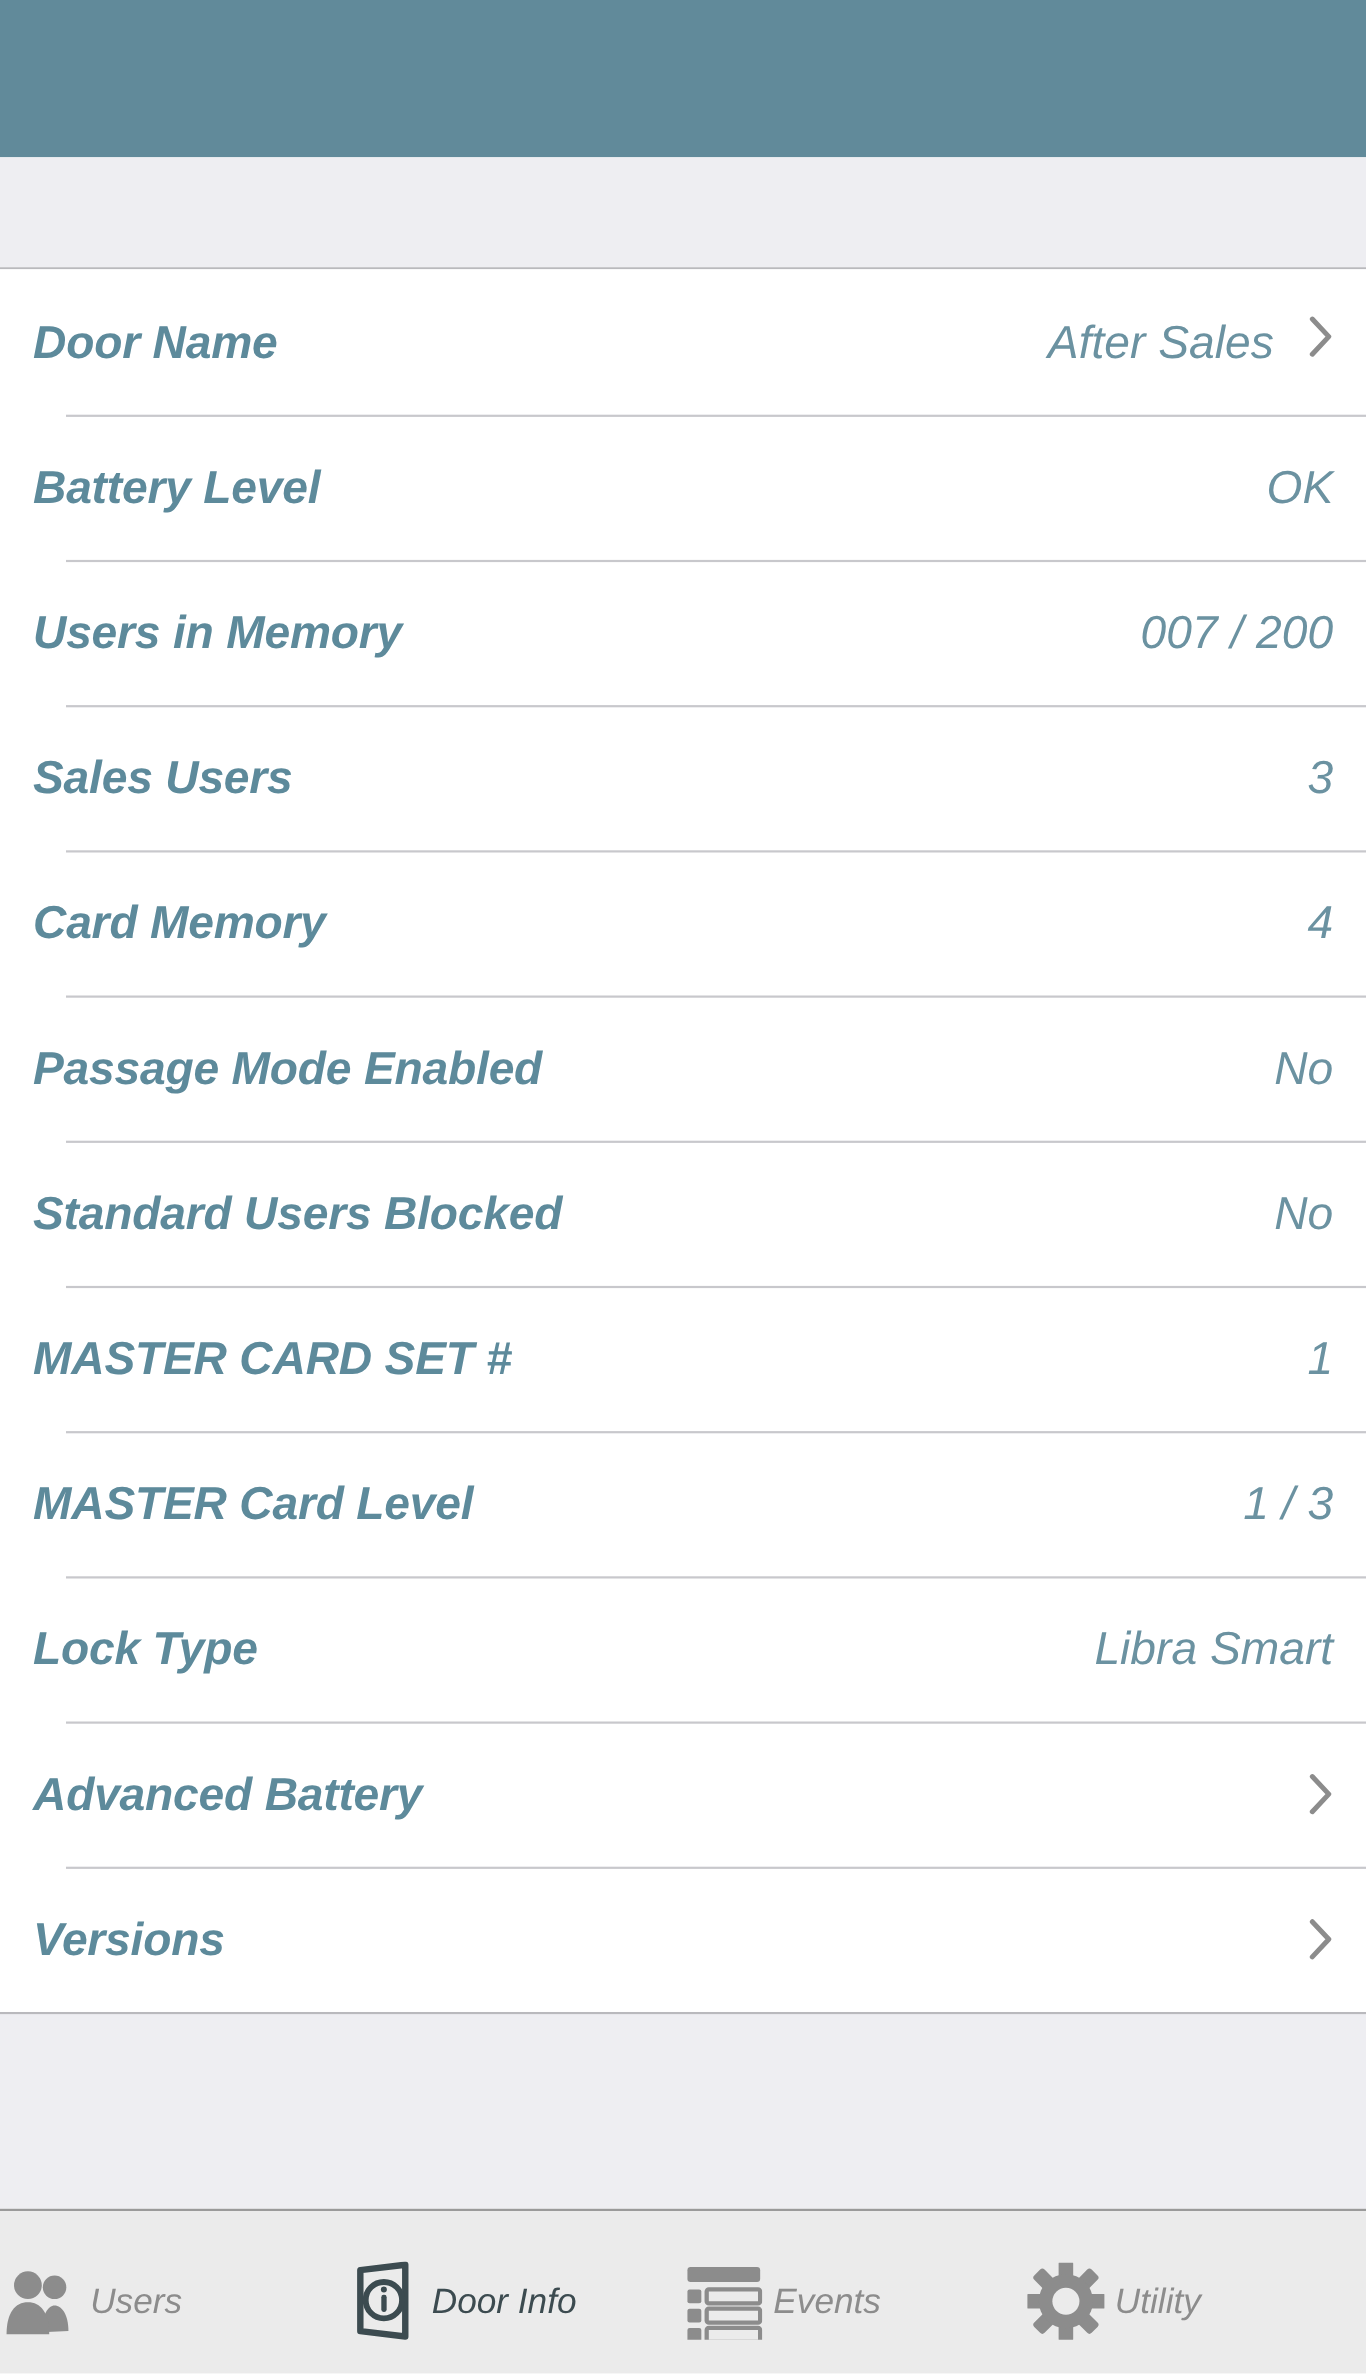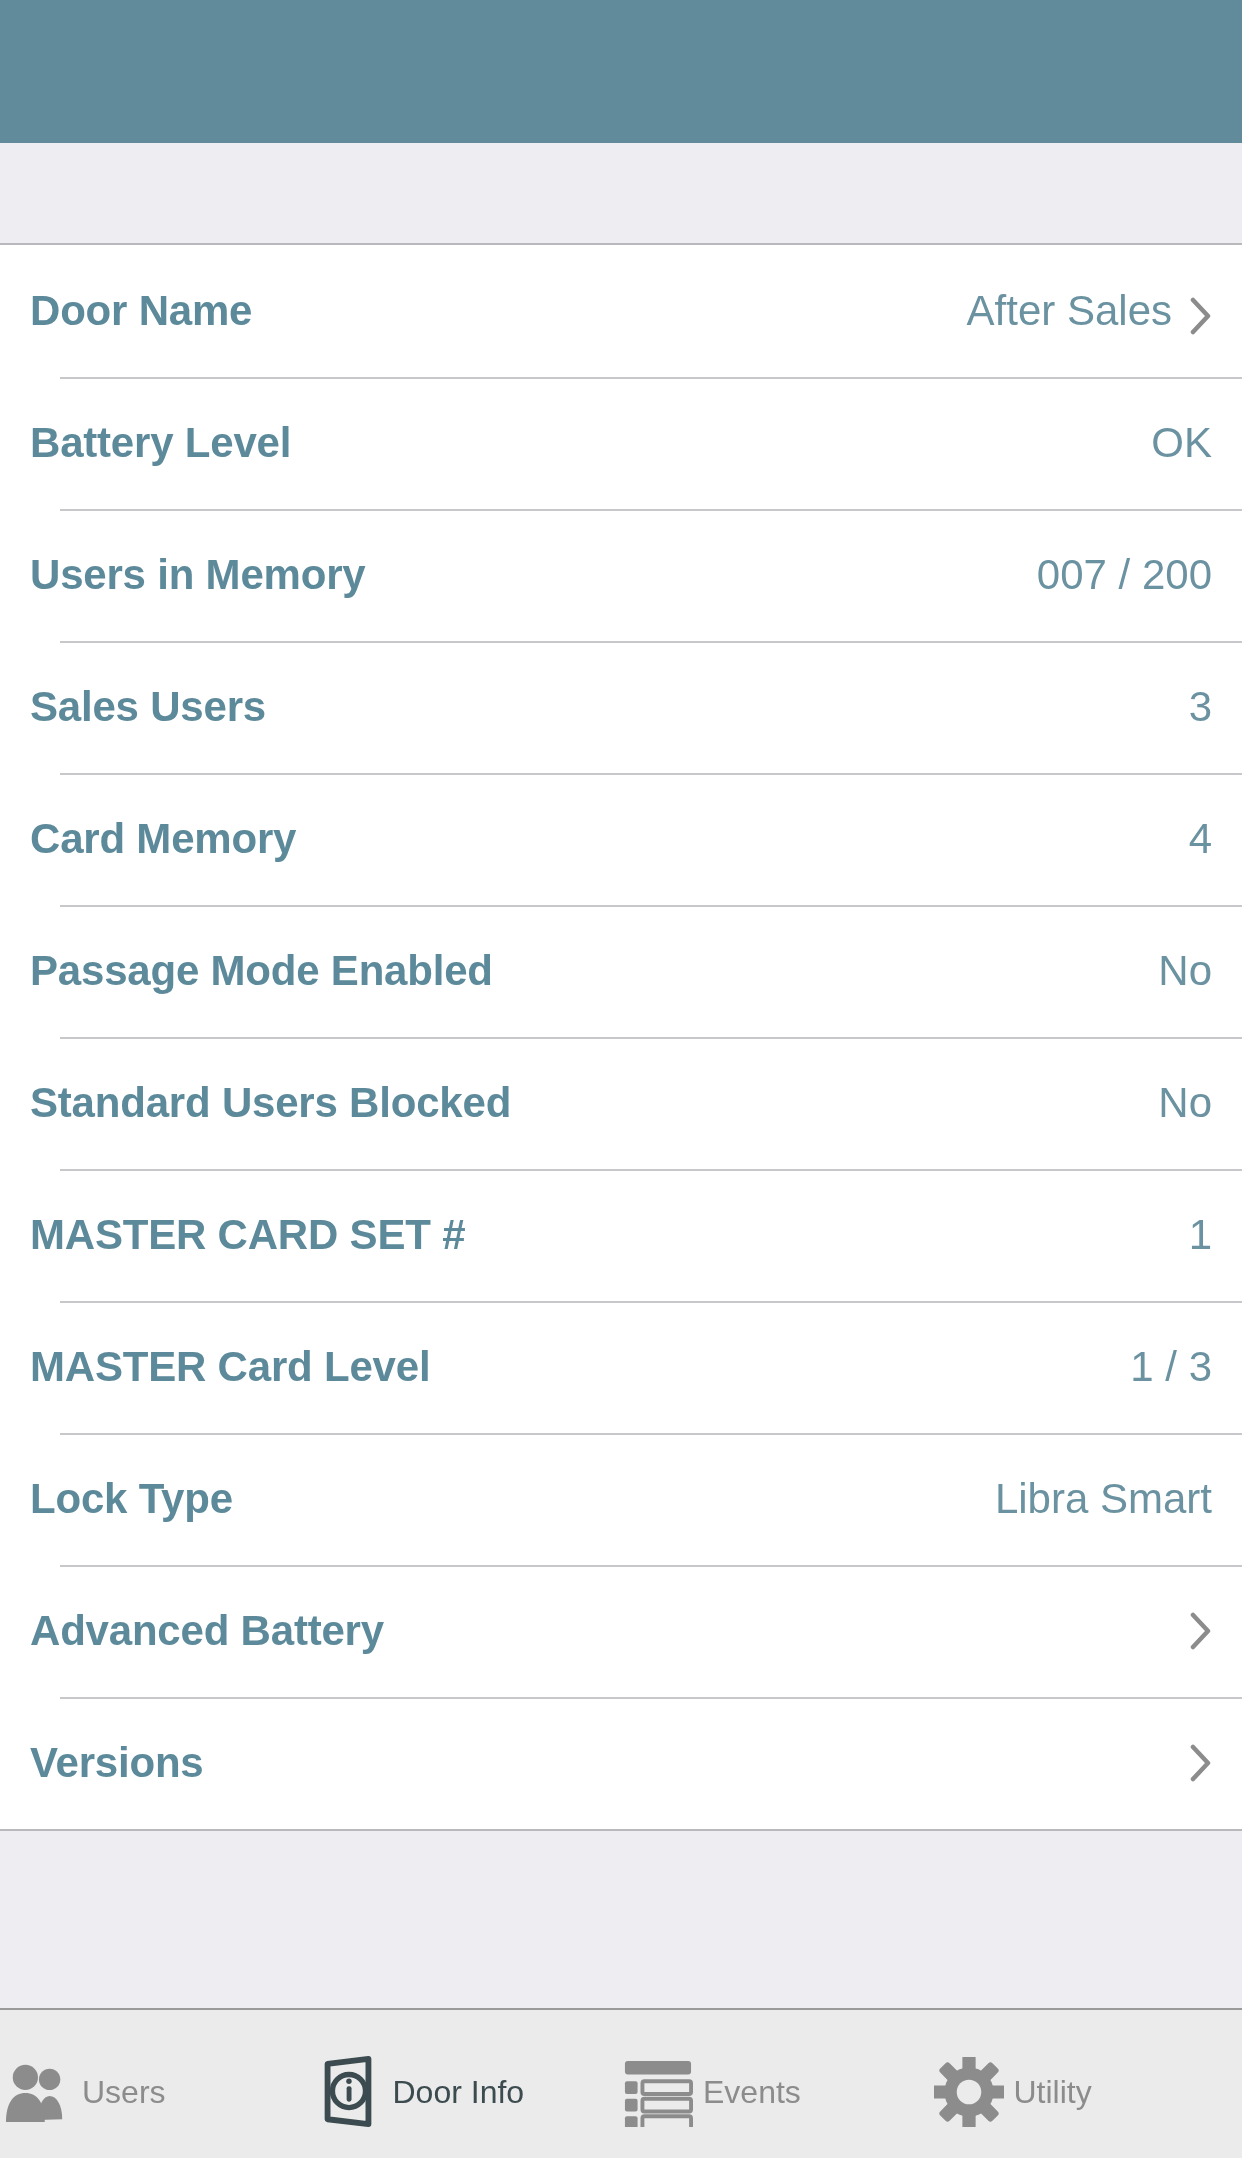--- a/index.html
+++ b/index.html
@@ -13,20 +13,21 @@
   }
 
   .app {
     position: relative;
     width: 1242px;
     height: 2158px;
     display: flex;
     flex-direction: column;
     overflow: hidden;
     background: #ffffff;
+    font-style: italic;
   }
 
   
   .status-bar {
     height: 143px;
     background: #618a9a;
     flex: 0 0 143px;
     width: 100%;
   }
 
@@ -77,22 +78,22 @@
     font-size: 42px;
     font-weight: bold;
     color: #5d8a9b;
     letter-spacing: -0.2px;
     white-space: nowrap;
   }
 
   .row-right {
     margin-left: auto;
     display: flex;
-    align-items: flex-end;
-    gap: 18px;
+    align-items: flex-start;
+    gap: 32px;
   }
 
   .row-value {
     font-size: 42px;
     font-weight: normal;
     color: #6b92a1;
     white-space: nowrap;
   }
 
   .chevron {

